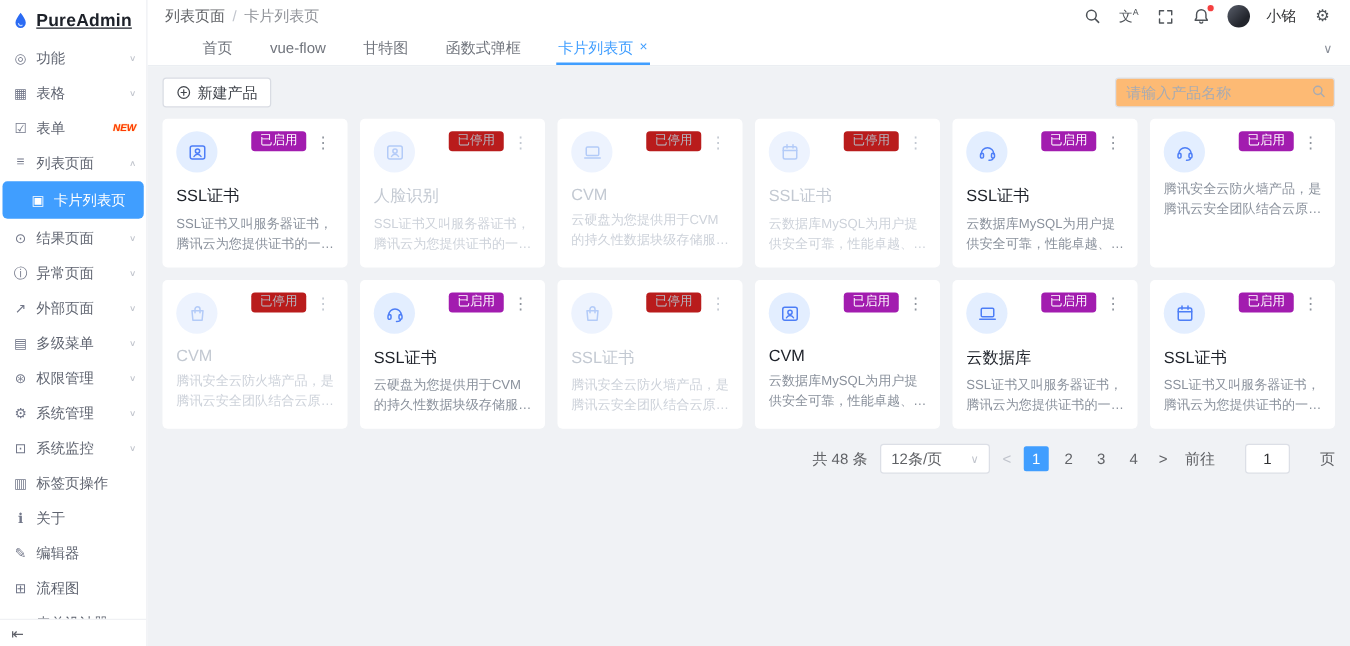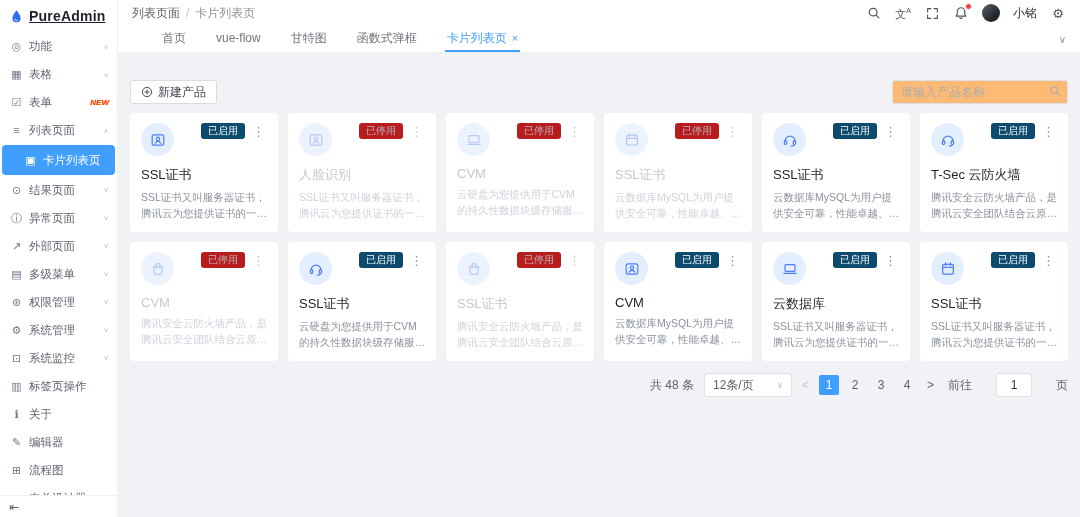--- a/index.html
+++ b/index.html
@@ -41,38 +41,38 @@
 
   
   .tabbar { height:27px; display:flex; align-items:stretch; padding:0 14px; background:#fff; border-bottom:1px solid #ebeef2; box-shadow:0 1px 0 rgba(0,0,0,0.02); }
   .tabs { display:flex; gap:26px;margin-left:28px; }
   .tab { display:flex; align-items:center; gap:5px; font-size:12px; color:#71757d; cursor:pointer; border-bottom:2px solid transparent; padding:0 2px; }
   .tab.active { color:#409eff; border-bottom-color:#409eff; }
   .tab .tab-close { font-size:11px; line-height:1; color:#409eff; cursor:pointer; }
   .tab-dropdown { margin-left:auto; display:flex; align-items:center; color:#8a8f99; font-size:10px; cursor:pointer; }
 
   
-  .content { flex:1; background:#f0f2f5; padding:27px 12px; position:relative; overflow:hidden; }
+  .content { flex:1; background:#f0f2f5; padding:9px 12px; position:relative; overflow:hidden; }
   .toolbar { display:flex; align-items:center; justify-content:space-between; }
   .btn-new { display:inline-flex; align-items:center; gap:5px; height:24px; padding:0 10px; background:#fff; border:1px solid #d9dce3; border-radius:3px; font-size:12px; color:#42464d; cursor:pointer; }
   .btn-new svg { display:block; }
   .search-box { position:relative; width:176px; }
   .search-input { width:100%; height:24px; border:1px solid #dcdfe6; border-radius:3px; background:#fdba74; padding:0 24px 0 8px; font-size:12px; color:#303133; outline:none; font-family:inherit; }
   .search-input::placeholder { color:#a8abb2; }
   .search-box .si-icon { position:absolute; right:7px; top:5px; color:#a8abb2; }
 
   
   .grid { margin-top:9px; display:grid; grid-template-columns:repeat(6,1fr); gap:10px; }
   .card { background:#fff; border-radius:4px; padding:10px 11px; height:119px; cursor:default; }
   .card-top { display:flex; align-items:flex-start; }
   .icon-circle { width:33px; height:33px; border-radius:50%; background:#e3eeff; color:#4d7ef7; display:flex; align-items:center; justify-content:center; flex:none; }
   .icon-circle svg { display:block; }
   .card-right { margin-left:auto; display:flex; align-items:center; gap:5px; }
   .badge { font-size:10px; line-height:1; padding:3px 7px; border-radius:3px; white-space:nowrap; }
-  .badge.enabled { background:#0c4a6e; color:#fff; }
+  .badge.enabled { background:#a21caf; color:#fff; }
   .badge.disabled { background:#b91c1c; color:#b4bac3; }
   .kebab { font-size:13px; color:#8f959e; cursor:pointer; line-height:1; padding:1px 2px; }
   .card-title { margin-top:10px; font-size:13px; color:#1d2129; font-weight:500; white-space:nowrap; overflow:hidden; text-overflow:ellipsis; }
   .card-desc { margin-top:5px; font-size:10.5px; color:#8a919c; line-height:1.55; display:-webkit-box; -webkit-line-clamp:2; -webkit-box-orient:vertical; overflow:hidden; }
   .card.disabled .icon-circle { background:#edf3fe; color:#b3cbf8; }
   .card.disabled .card-title { color:#c3c9d2; }
   .card.disabled .card-desc { color:#cdd2da; }
   .card.disabled .kebab { color:#c3c9d2; }
 
   
@@ -363,21 +363,20 @@
                   <rect x="2.4" y="8.6" width="2.4" height="3.8" rx="1.1"></rect>
                   <rect x="11.2" y="8.6" width="2.4" height="3.8" rx="1.1"></rect>
                   <path d="M12.4 12.6c0 1-1.4 1.6-3.2 1.6"></path>
                 </svg>
               </span>
               <span class="card-right">
                 <span class="badge enabled">已启用</span>
                 <span class="kebab">⋮</span>
               </span>
             </div>
-            <div class="card-title">T-Sec 云防火墙</div>
             <div class="card-desc">腾讯安全云防火墙产品，是腾讯云安全团队结合云原生的优势，自主研...</div>
           </div>
           <div class="card disabled">
             <div class="card-top">
               <span class="icon-circle">
                 <svg width="16" height="16" viewBox="0 0 16 16" fill="none" stroke="currentColor" stroke-width="1.2" stroke-linecap="round" stroke-linejoin="round">
                   <path d="M3.6 5.6h8.8l-.7 7.6H4.3z"></path>
                   <path d="M6 7.2V4.4a2 2 0 0 1 4 0v2.8"></path>
                 </svg>
               </span>

